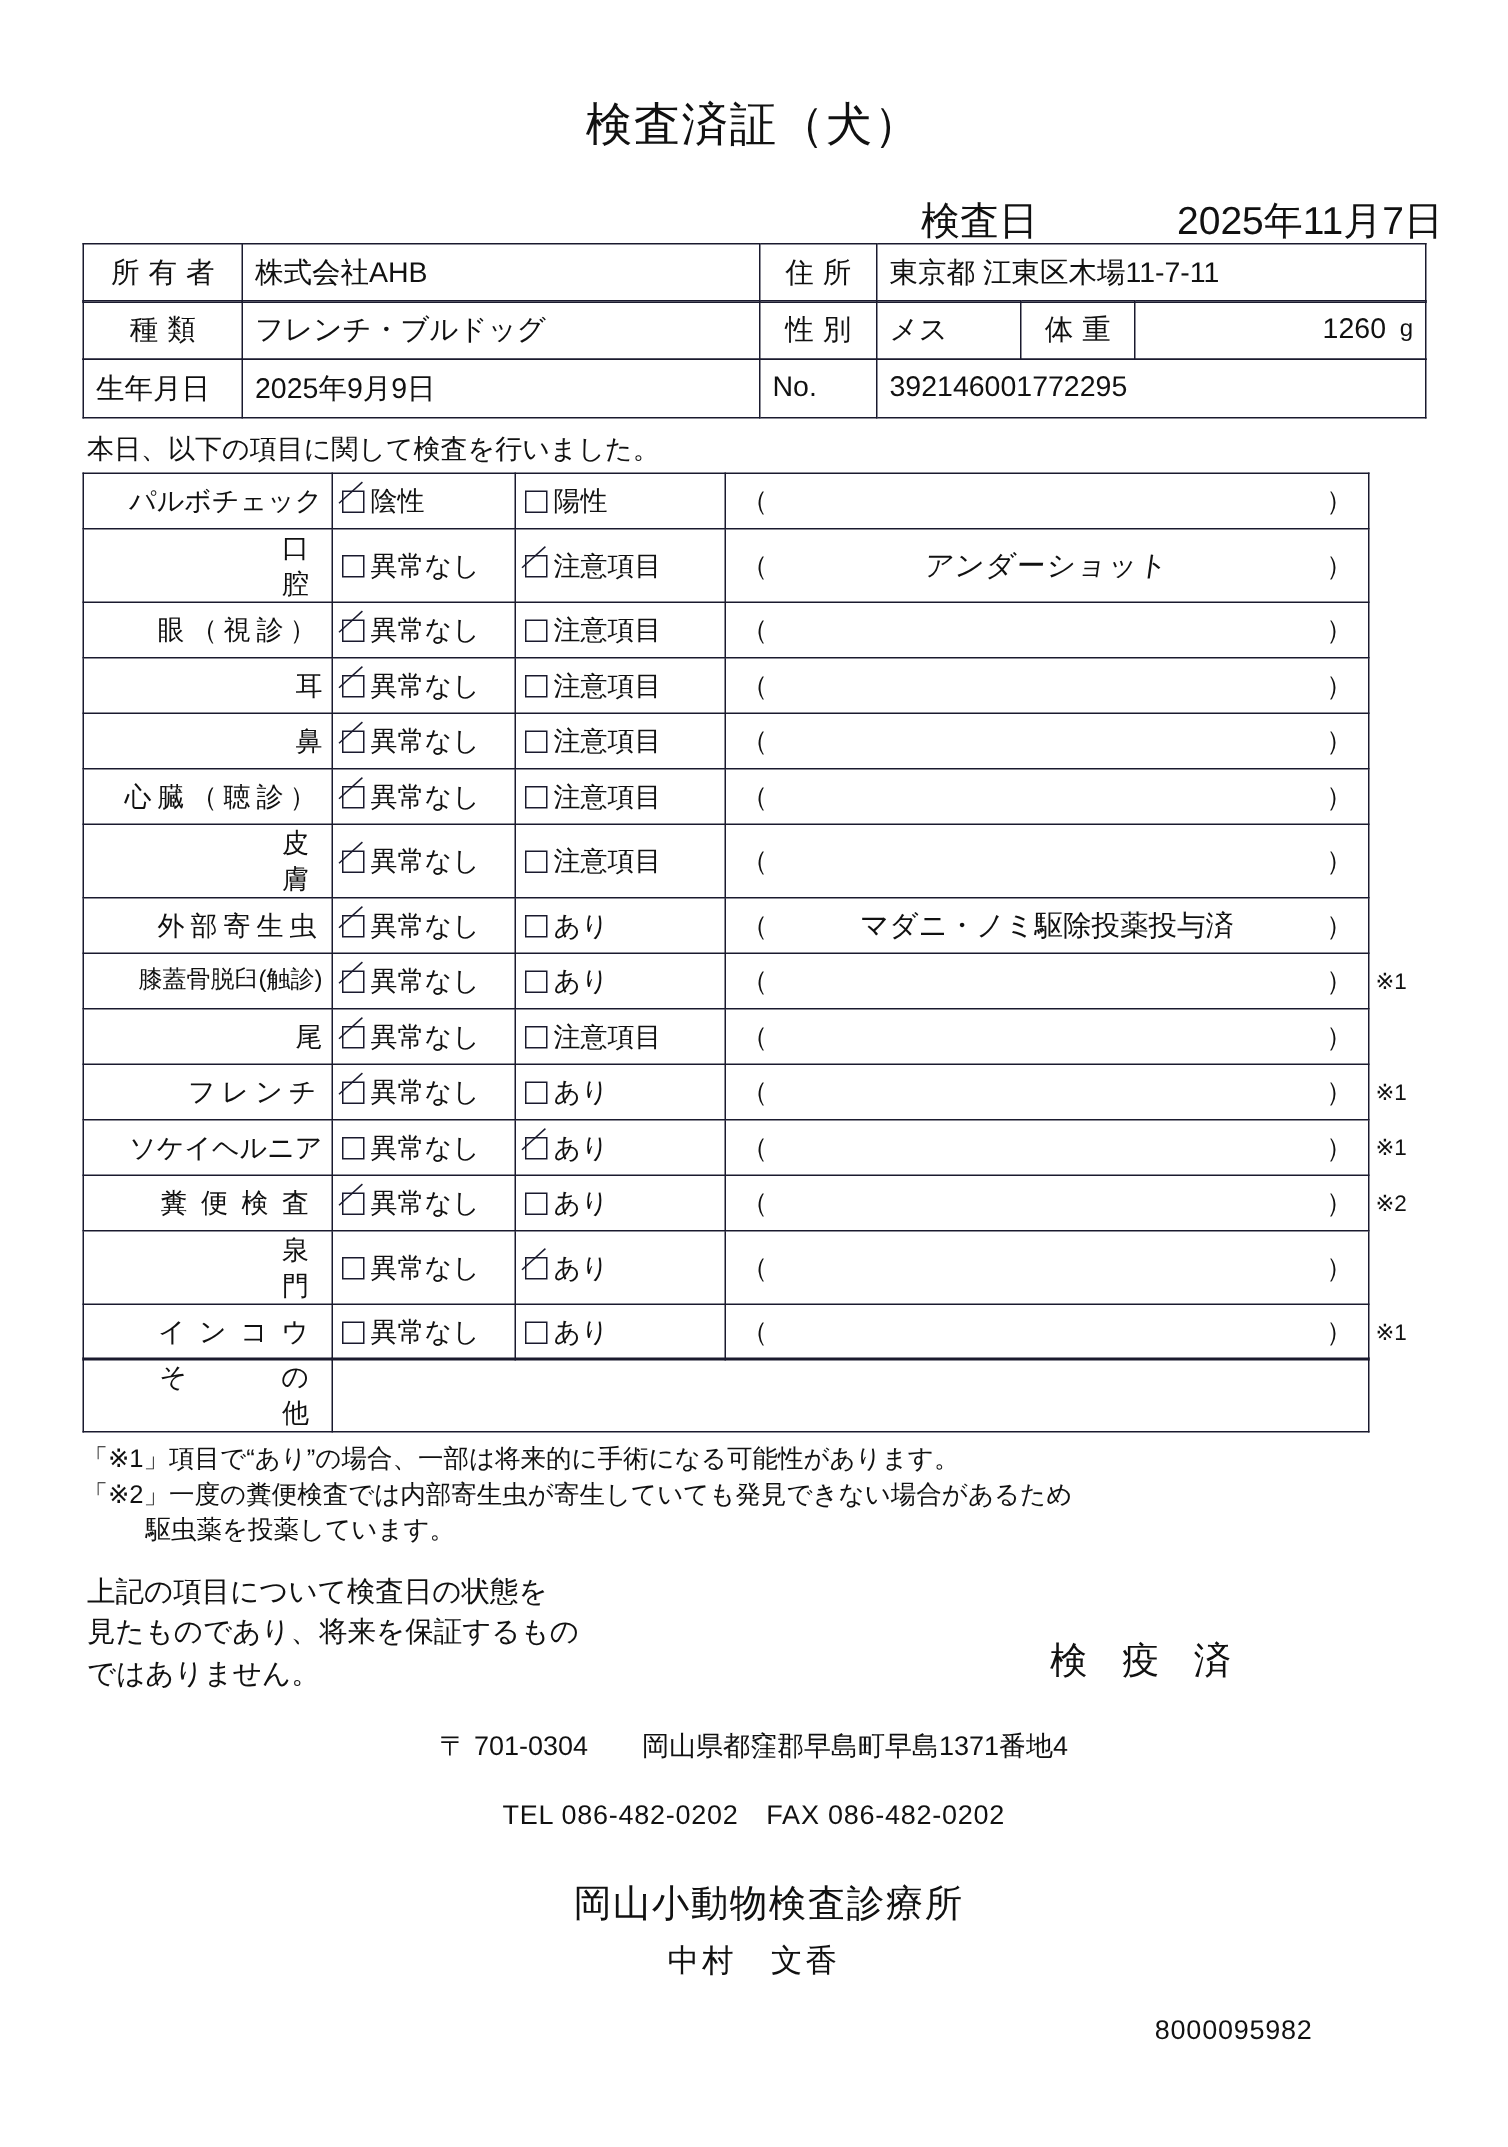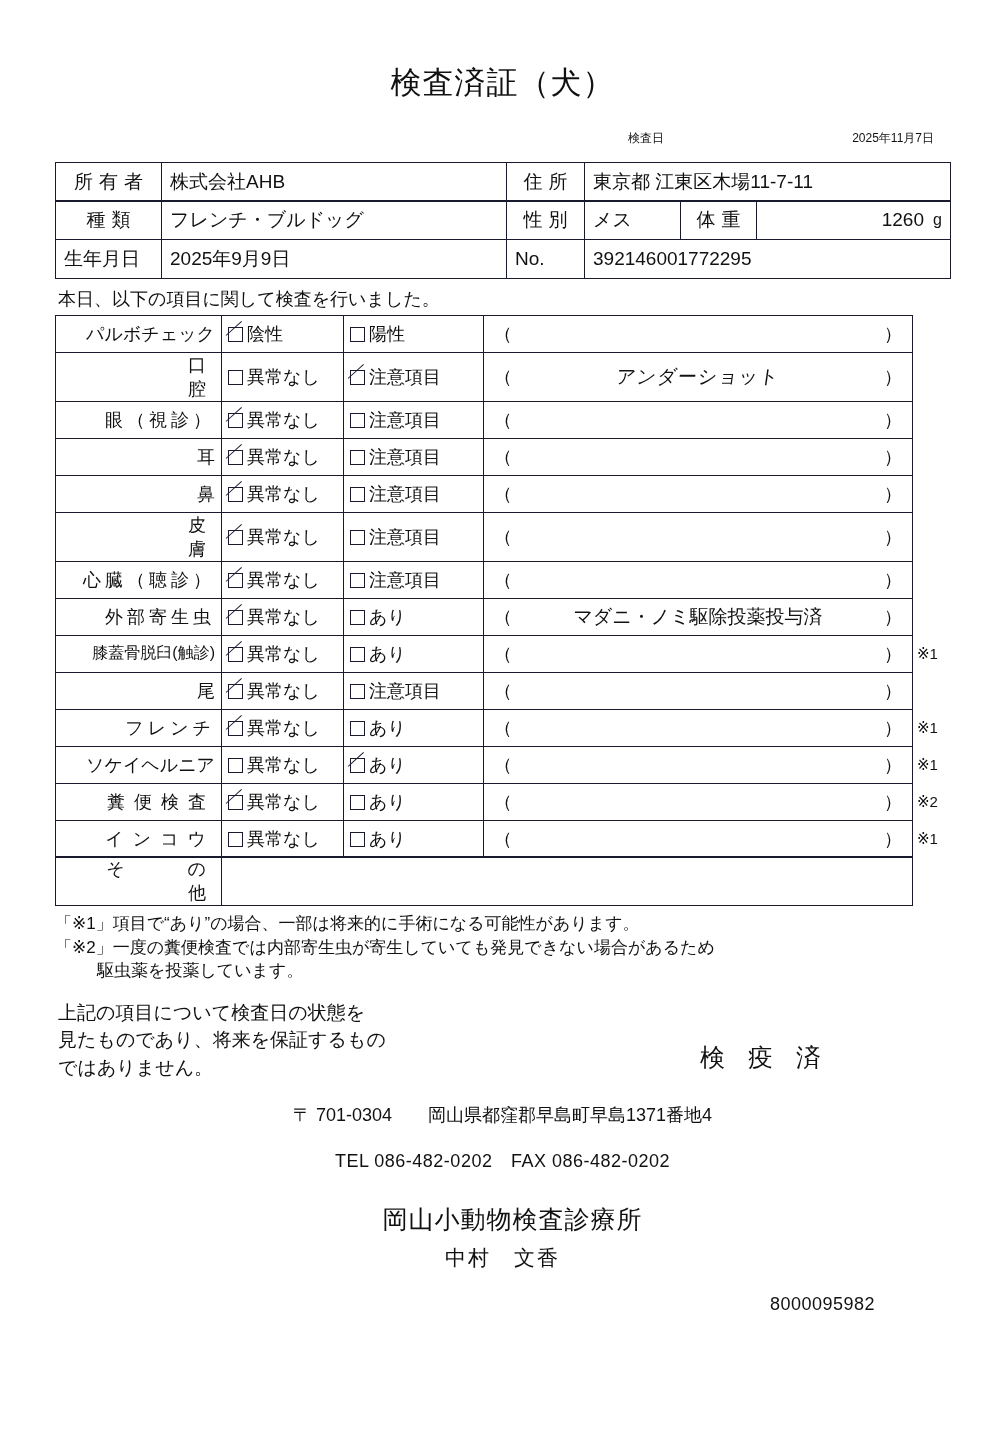--- a/index.html
+++ b/index.html
@@ -24,23 +24,23 @@
   .title {
     text-align: center;
     font-size: 31px;
     letter-spacing: 1px;
     margin-top: 62px;
     font-weight: 500;
   }
   
   .date-row {
     position: relative;
-    margin: 26px 71px 0 55px;
+    margin: 26px 43px 0 55px;
     height: 26px;
-    font-size: 12px;
+    font-size: 26px;
   }
   .date-row .lbl {
     position: absolute;
     right: 270px;
     top: 0;
   }
   .date-row .val {
     position: absolute;
     right: 0;
     top: 0;
@@ -358,32 +358,32 @@
           <td class="opt"><span class="chk on"></span><span>異常なし</span></td>
           <td class="opt"><span class="chk"></span><span>注意項目</span></td>
           <td class="paren">
             <span class="lp">（</span>
             <span class="mid"></span>
             <span class="rp">）</span>
           </td>
           <td class="note"></td>
         </tr>
         <tr>
+          <td class="name sp2">心臓（聴診）</td>
+          <td class="opt"><span class="chk on"></span><span>異常なし</span></td>
+          <td class="opt"><span class="chk"></span><span>注意項目</span></td>
+          <td class="paren">
+            <span class="lp">（</span>
+            <span class="mid"></span>
+            <span class="rp">）</span>
+          </td>
+          <td class="note"></td>
+        </tr>
+        <tr>
           <td class="name sp">皮　　　　膚</td>
-          <td class="opt"><span class="chk on"></span><span>異常なし</span></td>
-          <td class="opt"><span class="chk"></span><span>注意項目</span></td>
-          <td class="paren">
-            <span class="lp">（</span>
-            <span class="mid"></span>
-            <span class="rp">）</span>
-          </td>
-          <td class="note"></td>
-        </tr>
-        <tr>
-          <td class="name sp2">心臓（聴診）</td>
           <td class="opt"><span class="chk on"></span><span>異常なし</span></td>
           <td class="opt"><span class="chk"></span><span>注意項目</span></td>
           <td class="paren">
             <span class="lp">（</span>
             <span class="mid"></span>
             <span class="rp">）</span>
           </td>
           <td class="note"></td>
         </tr>
         <tr>
@@ -444,20 +444,31 @@
         <tr>
           <td class="name sp">糞便検査</td>
           <td class="opt"><span class="chk on"></span><span>異常なし</span></td>
           <td class="opt"><span class="chk"></span><span>あり</span></td>
           <td class="paren">
             <span class="lp">（</span>
             <span class="mid"></span>
             <span class="rp">）</span>
           </td>
           <td class="note">※2</td>
+        </tr>
+        <tr>
+          <td class="name sp">泉　　　　門</td>
+          <td class="opt"><span class="chk"></span><span>異常なし</span></td>
+          <td class="opt"><span class="chk on"></span><span>あり</span></td>
+          <td class="paren">
+            <span class="lp">（</span>
+            <span class="mid"></span>
+            <span class="rp">）</span>
+          </td>
+          <td class="note"></td>
         </tr>
         <tr>
           <td class="name sp">インコウ</td>
           <td class="opt"><span class="chk"></span><span>異常なし</span></td>
           <td class="opt"><span class="chk"></span><span>あり</span></td>
           <td class="paren">
             <span class="lp">（</span>
             <span class="mid"></span>
             <span class="rp">）</span>
           </td>

